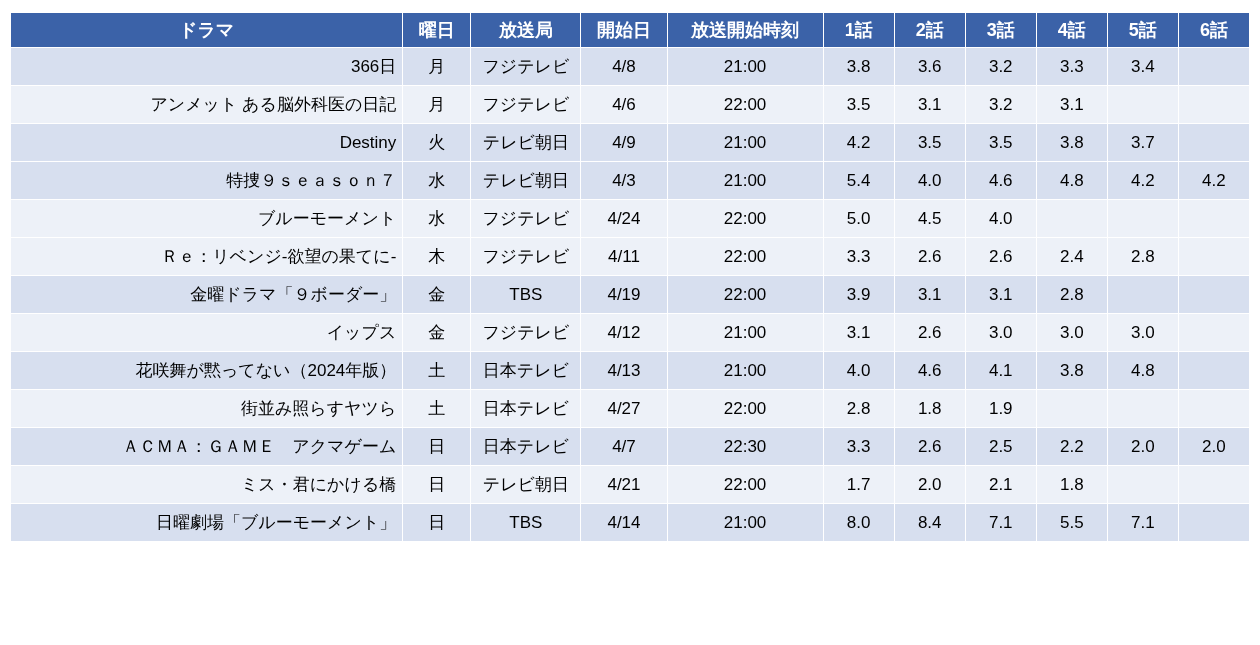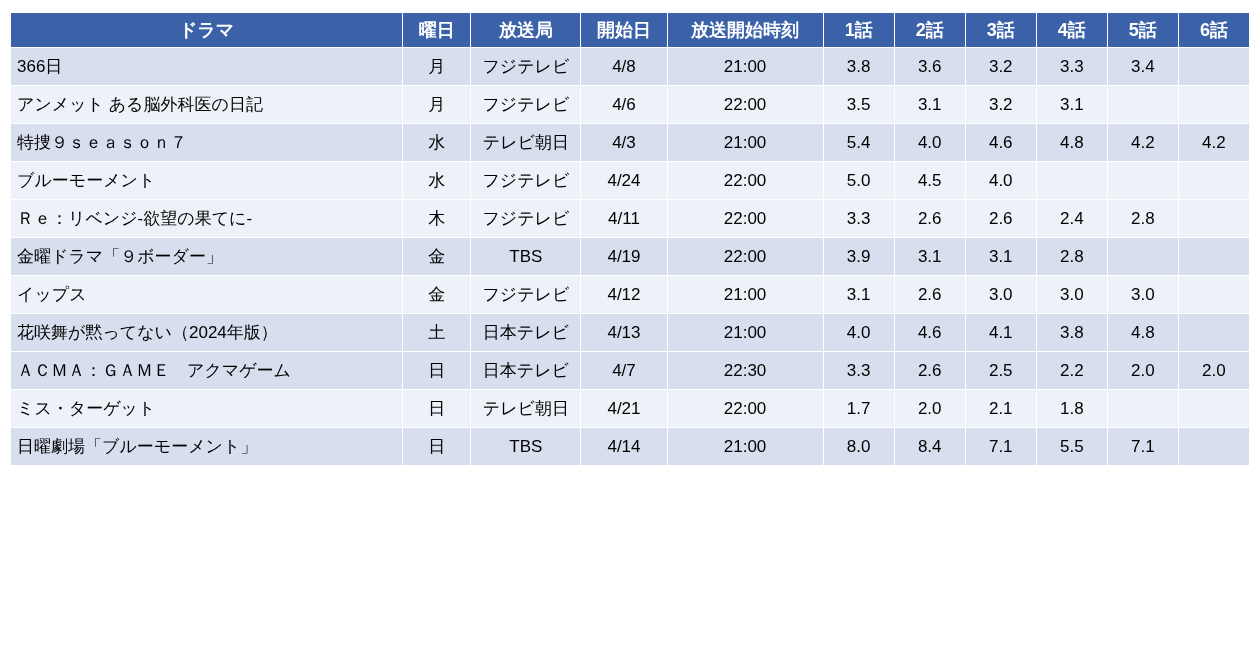--- a/index.html
+++ b/index.html
@@ -46,21 +46,21 @@
     font-size: 17px;
     color: #000000;
     padding: 0 6px;
     white-space: nowrap;
     overflow: hidden;
     text-overflow: clip;
   }
   tbody tr.odd td  { background: #D7DFEF; }
   tbody tr.even td { background: #EDF1F8; }
 
-  td.title  { text-align: left; }
+  td.title  { text-align: right; }
   td.center { text-align: center; }
   td.num    { text-align: center; }
 </style>
 </head>
 <body>
 
 <div class="sheet">
   <table class="ratings">
     <colgroup>
       <col class="c-title">
@@ -111,20 +111,33 @@
         <td class="center">4/6</td>
         <td class="center">22:00</td>
         <td class="num">3.5</td>
         <td class="num">3.1</td>
         <td class="num">3.2</td>
         <td class="num">3.1</td>
         <td class="num"></td>
         <td class="num"></td>
       </tr>
       <tr class="odd">
+        <td class="title">Destiny</td>
+        <td class="center">火</td>
+        <td class="center">テレビ朝日</td>
+        <td class="center">4/9</td>
+        <td class="center">21:00</td>
+        <td class="num">4.2</td>
+        <td class="num">3.5</td>
+        <td class="num">3.5</td>
+        <td class="num">3.8</td>
+        <td class="num">3.7</td>
+        <td class="num"></td>
+      </tr>
+      <tr class="odd">
         <td class="title">特捜９ｓｅａｓｏｎ７</td>
         <td class="center">水</td>
         <td class="center">テレビ朝日</td>
         <td class="center">4/3</td>
         <td class="center">21:00</td>
         <td class="num">5.4</td>
         <td class="num">4.0</td>
         <td class="num">4.6</td>
         <td class="num">4.8</td>
         <td class="num">4.2</td>
@@ -188,35 +201,48 @@
         <td class="center">日本テレビ</td>
         <td class="center">4/13</td>
         <td class="center">21:00</td>
         <td class="num">4.0</td>
         <td class="num">4.6</td>
         <td class="num">4.1</td>
         <td class="num">3.8</td>
         <td class="num">4.8</td>
         <td class="num"></td>
       </tr>
+      <tr class="even">
+        <td class="title">街並み照らすヤツら</td>
+        <td class="center">土</td>
+        <td class="center">日本テレビ</td>
+        <td class="center">4/27</td>
+        <td class="center">22:00</td>
+        <td class="num">2.8</td>
+        <td class="num">1.8</td>
+        <td class="num">1.9</td>
+        <td class="num"></td>
+        <td class="num"></td>
+        <td class="num"></td>
+      </tr>
       <tr class="odd">
         <td class="title">ＡＣＭＡ：ＧＡＭＥ　アクマゲーム</td>
         <td class="center">日</td>
         <td class="center">日本テレビ</td>
         <td class="center">4/7</td>
         <td class="center">22:30</td>
         <td class="num">3.3</td>
         <td class="num">2.6</td>
         <td class="num">2.5</td>
         <td class="num">2.2</td>
         <td class="num">2.0</td>
         <td class="num">2.0</td>
       </tr>
       <tr class="even">
-        <td class="title">ミス・ターゲット</td>
+        <td class="title">ミス・君にかける橋</td>
         <td class="center">日</td>
         <td class="center">テレビ朝日</td>
         <td class="center">4/21</td>
         <td class="center">22:00</td>
         <td class="num">1.7</td>
         <td class="num">2.0</td>
         <td class="num">2.1</td>
         <td class="num">1.8</td>
         <td class="num"></td>
         <td class="num"></td>

